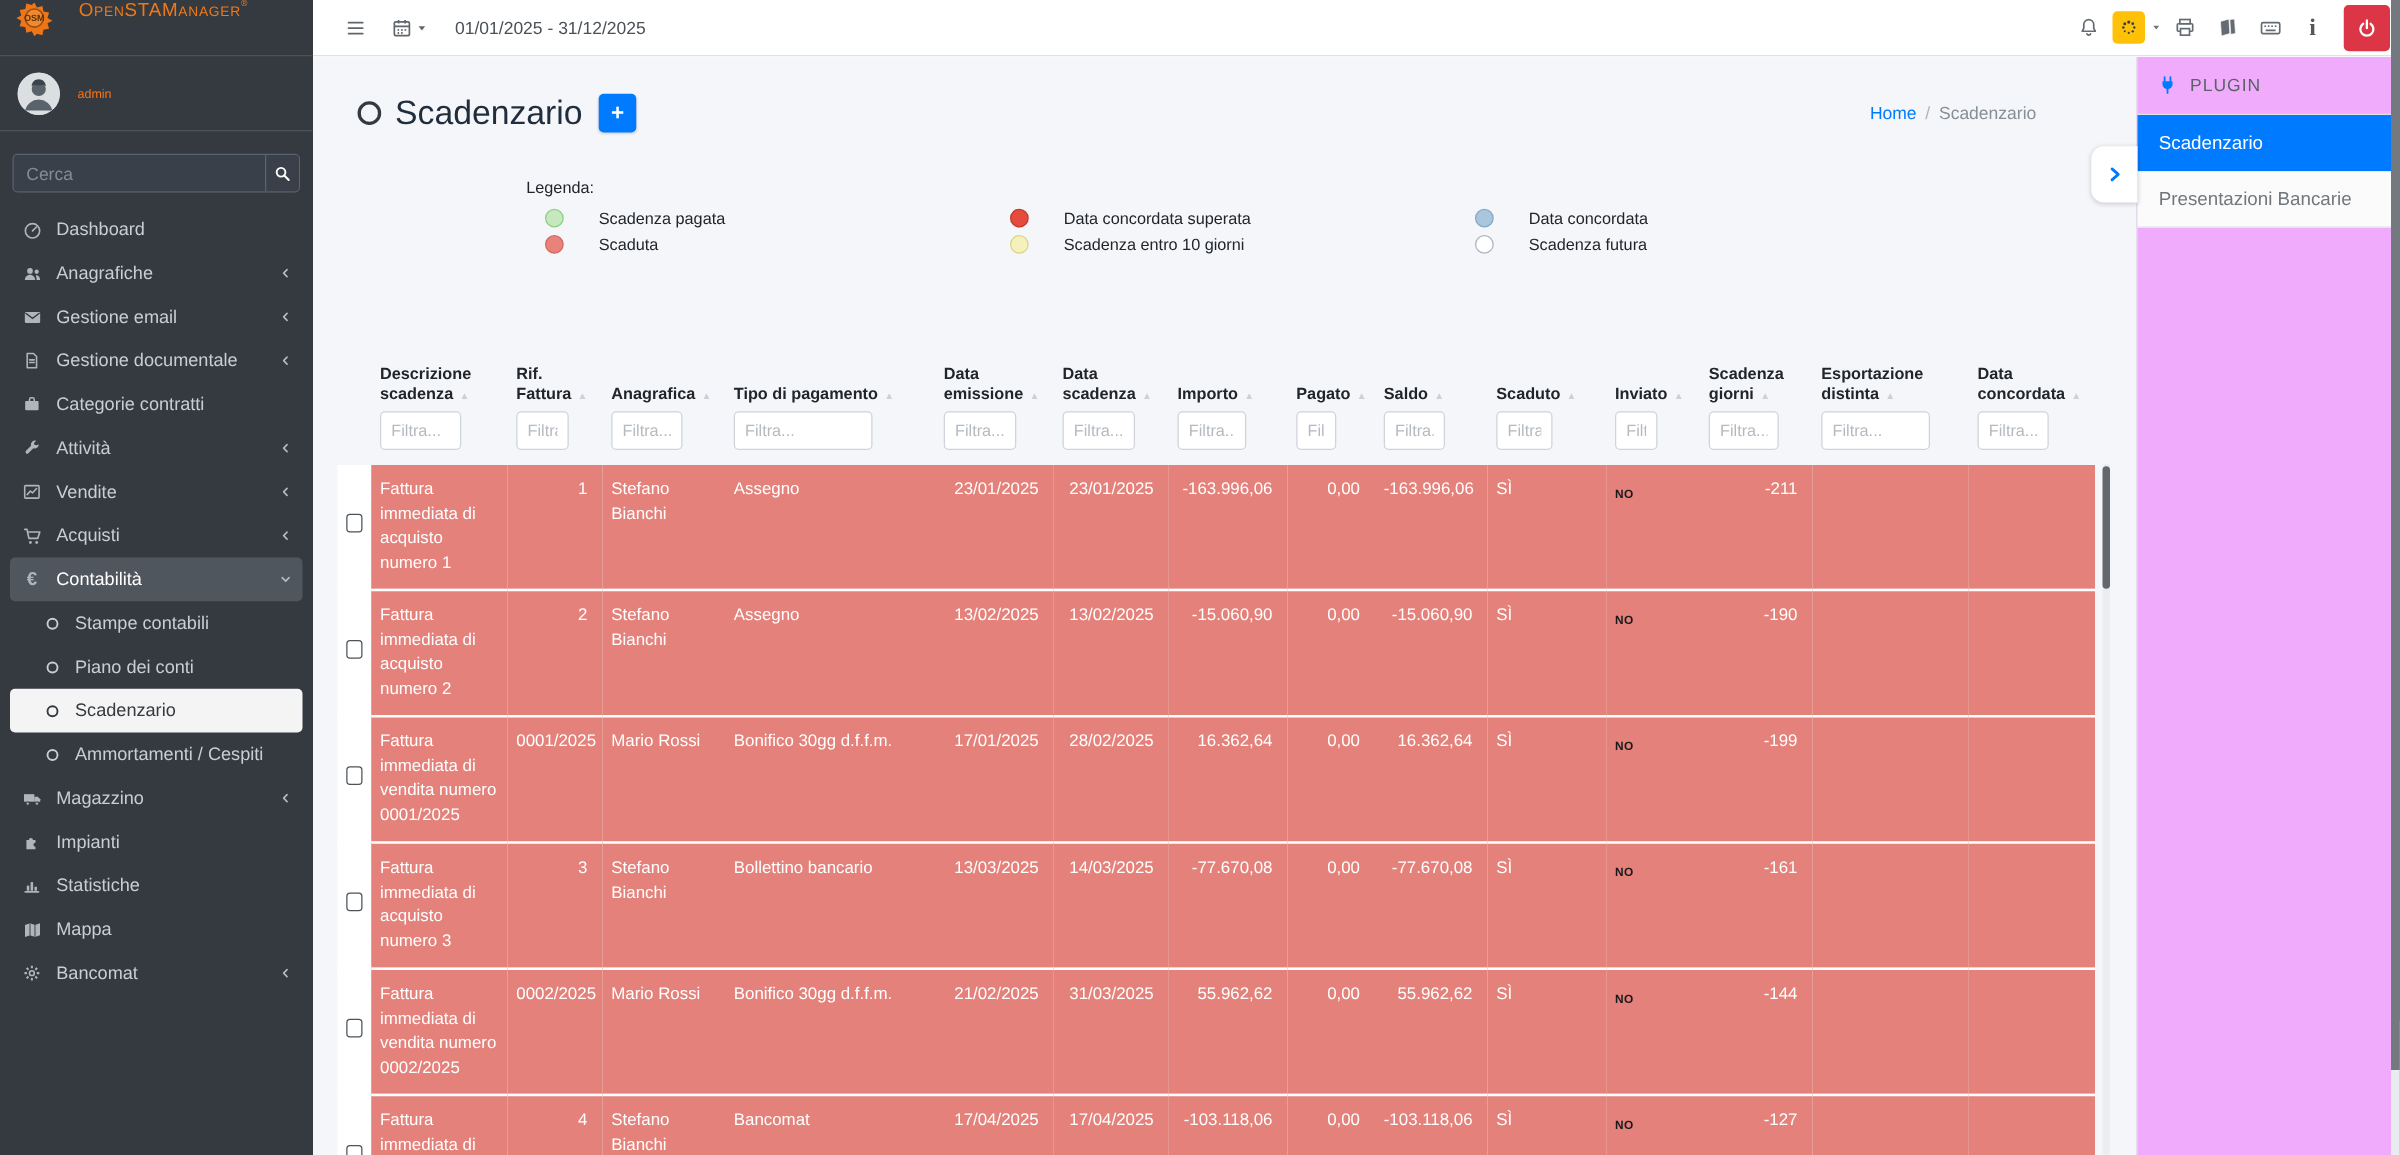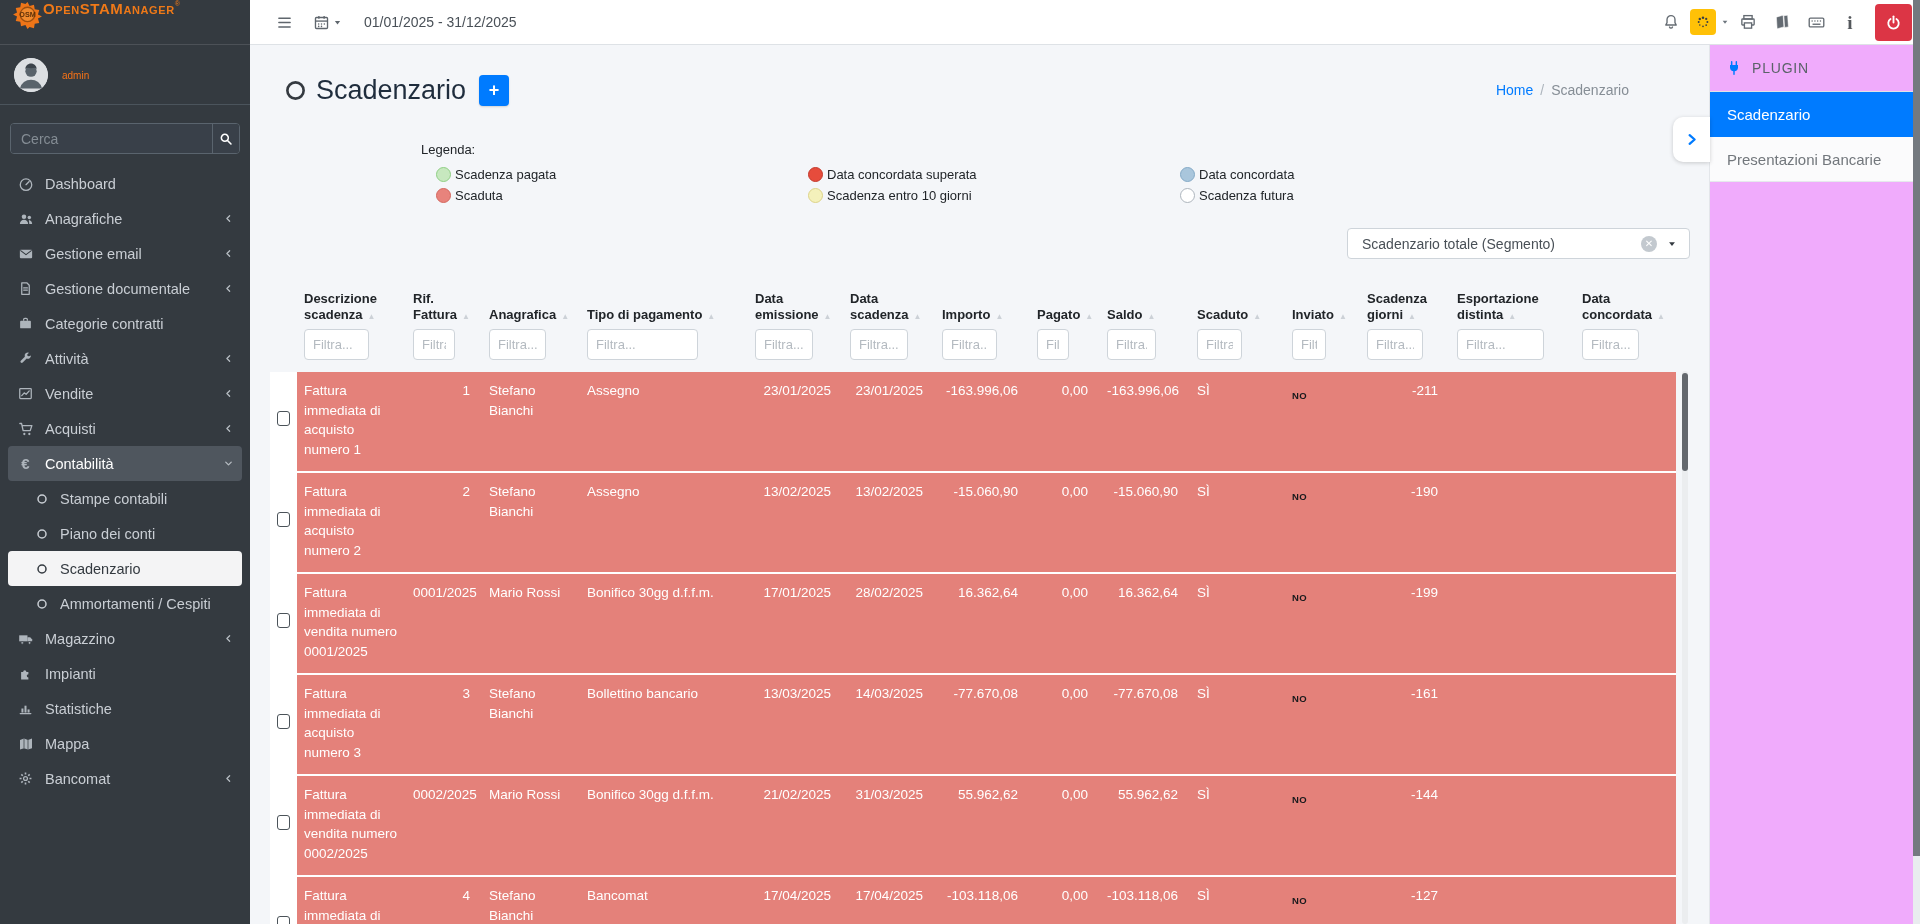--- a/index.html
+++ b/index.html
@@ -5,21 +5,21 @@
   * { margin:0; padding:0; box-sizing:border-box; }
   html,body { width:1920px; height:924px; overflow:hidden; font-family:"Liberation Sans", sans-serif; background:#f4f6f9; }
   :root{
     --accent:#007bff; --row-red:#e4817a; --sidebar-bg:#343a40; --sidebar-text:#c9ced4;
     --danger:#dc3545; --warning:#ffc107; --brand-orange:#ef7918;
   }
   .icon svg{ display:block; }
   
   .sidebar{ position:fixed; left:0; top:0; width:250px; height:924px; background:var(--sidebar-bg); z-index:30; }
   .brand{ height:45px; display:flex; align-items:flex-start; padding:0 12px; border-bottom:1px solid rgba(255,255,255,.12); cursor:pointer; }
-  .brand-text{ color:var(--brand-orange); font-weight:bold; font-size:15px; letter-spacing:.6px; font-variant:small-caps; margin-left:0; }
+  .brand-text{ color:var(--brand-orange); font-weight:normal; font-size:15px; letter-spacing:.6px; font-variant:small-caps; margin-left:20px; }
   .brand-reg{ color:var(--brand-orange); font-size:7px; vertical-align:super; }
   .user-panel{ display:flex; align-items:center; padding:13px 14px 12px 14px; }
   .avatar{ width:34px; height:34px; border-radius:50%; background:#d7dbdf; overflow:hidden; flex:0 0 34px; }
   .user-name{ color:#f97316; font-size:10px; margin-left:14px; }
   .sidebar-divider{ height:1px; background:#4b545c; margin:0 0 0 0; }
   .sidebar-search{ display:flex; margin:18px 10px 12px 10px; height:31px; border:1px solid #5a646e; border-radius:4px; overflow:hidden; }
   .sidebar-search input{ flex:1; background:#394049; border:none; outline:none; color:#ced4da; font-size:14px; padding:0 10px; font-family:inherit; }
   .sidebar-search input::placeholder{ color:#848c94; }
   .search-btn{ width:33px; background:#394049; border:none; border-left:1px solid #5a646e; display:flex; align-items:center; justify-content:center; color:#fff; cursor:pointer; }
   .nav{ list-style:none; margin-top:4px; }
@@ -54,21 +54,21 @@
   .add-btn{ width:30px; height:31px; margin-left:13px; background:var(--accent); color:#fff; border:none; border-radius:4px; font-size:18px; font-weight:bold; line-height:1; cursor:pointer; box-shadow:0 1px 2px rgba(0,0,0,.15); }
   .breadcrumb{ margin-left:auto; margin-right:80px; font-size:14px; color:#868e96; }
   .breadcrumb a{ color:var(--accent); text-decoration:none; cursor:pointer; }
   .bc-sep{ margin:0 7px; color:#adb5bd; }
   
   .legend{ position:absolute; left:171px; top:97px; font-size:13px; color:#212529; }
   .legend-title{ margin-bottom:9px; }
   .legend-cols{ display:flex; margin-left:15px; }
   .legend-col{ width:372px; display:flex; flex-direction:column; gap:5px; }
   .legend-col:last-child{ width:auto; }
-  .legend-item{ display:flex; align-items:center; height:16px; }
+  .legend-item{ display:flex; align-items:center; height:16px;gap:24px; }
   .legend-dot{ width:15px; height:15px; border-radius:50%; border:1px solid; margin-right:4px; flex:0 0 15px; }
   
   .segment{ position:absolute; right:19px; top:183px; width:343px; height:31px; background:#fff; border:1px solid #ced4da; border-radius:4px; display:flex; align-items:center; cursor:pointer; }
   .segment-value{ margin-left:14px; font-size:14px; color:#495057; }
   .segment-clear{ margin-left:auto; width:16px; height:16px; border-radius:50%; background:#c3c9cf; color:#fff; font-size:10px; line-height:16px; text-align:center; cursor:pointer; }
   .segment-caret{ margin:0 12px 0 10px; color:#343a40; display:flex; }
   
   .table-wrap{ position:absolute; left:20px; top:246px; width:1406px; }
   table{ width:1406px; table-layout:fixed; border-collapse:separate; border-spacing:0; }
   thead th{ vertical-align:bottom; text-align:left; font-size:13px; font-weight:bold; color:#212529; padding:0 2px 0 7px; line-height:16px; height:33px; cursor:pointer; }
@@ -496,29 +496,20 @@
             <span>Data concordata</span>
           </div>
           <div class="legend-item">
             <span class="legend-dot" style="background:#ffffff;border-color:#adb5bd"></span>
             <span>Scadenza futura</span>
           </div>
         </div>
       </div>
   </div>
 
-  <div class="segment">
-    <span class="segment-value">Scadenzario totale (Segmento)</span>
-    <span class="segment-clear">✕</span>
-    <span class="segment-caret icon">
-      <svg width="10" height="10" viewBox="0 0 24 24">
-          <polygon points="5,8 19,8 12,17" fill="currentColor"></polygon>
-        </svg>
-    </span>
-  </div>
 
   <div class="table-wrap">
     <table id="data-table">
         <colgroup>
           <col style="width:27px">
           <col style="width:109px">
           <col style="width:76px">
           <col style="width:98px">
           <col style="width:168px">
           <col style="width:95px">

